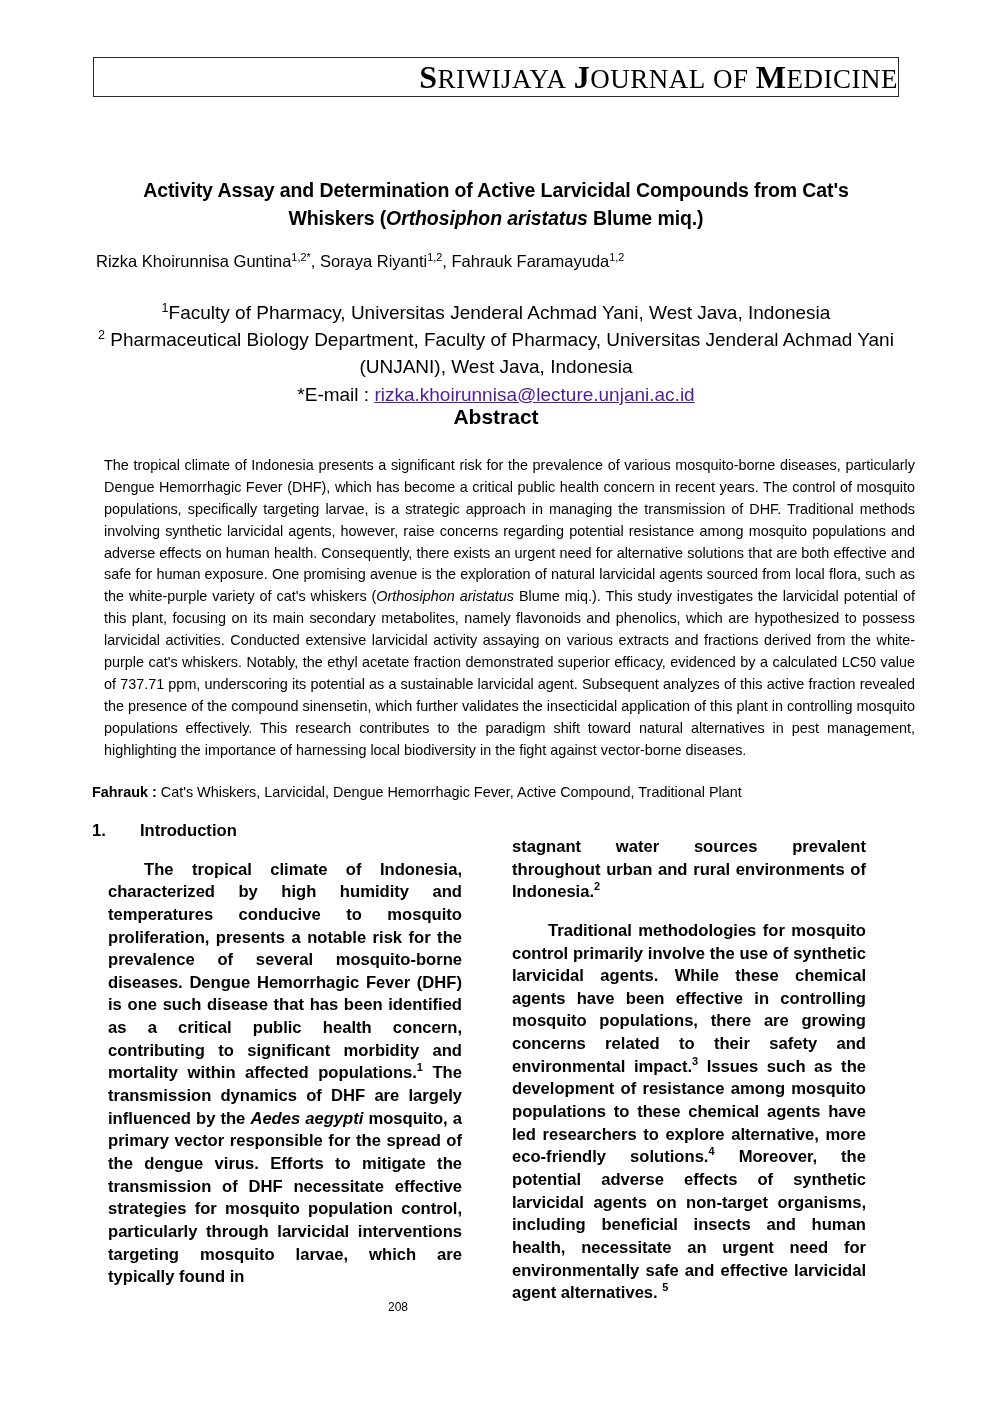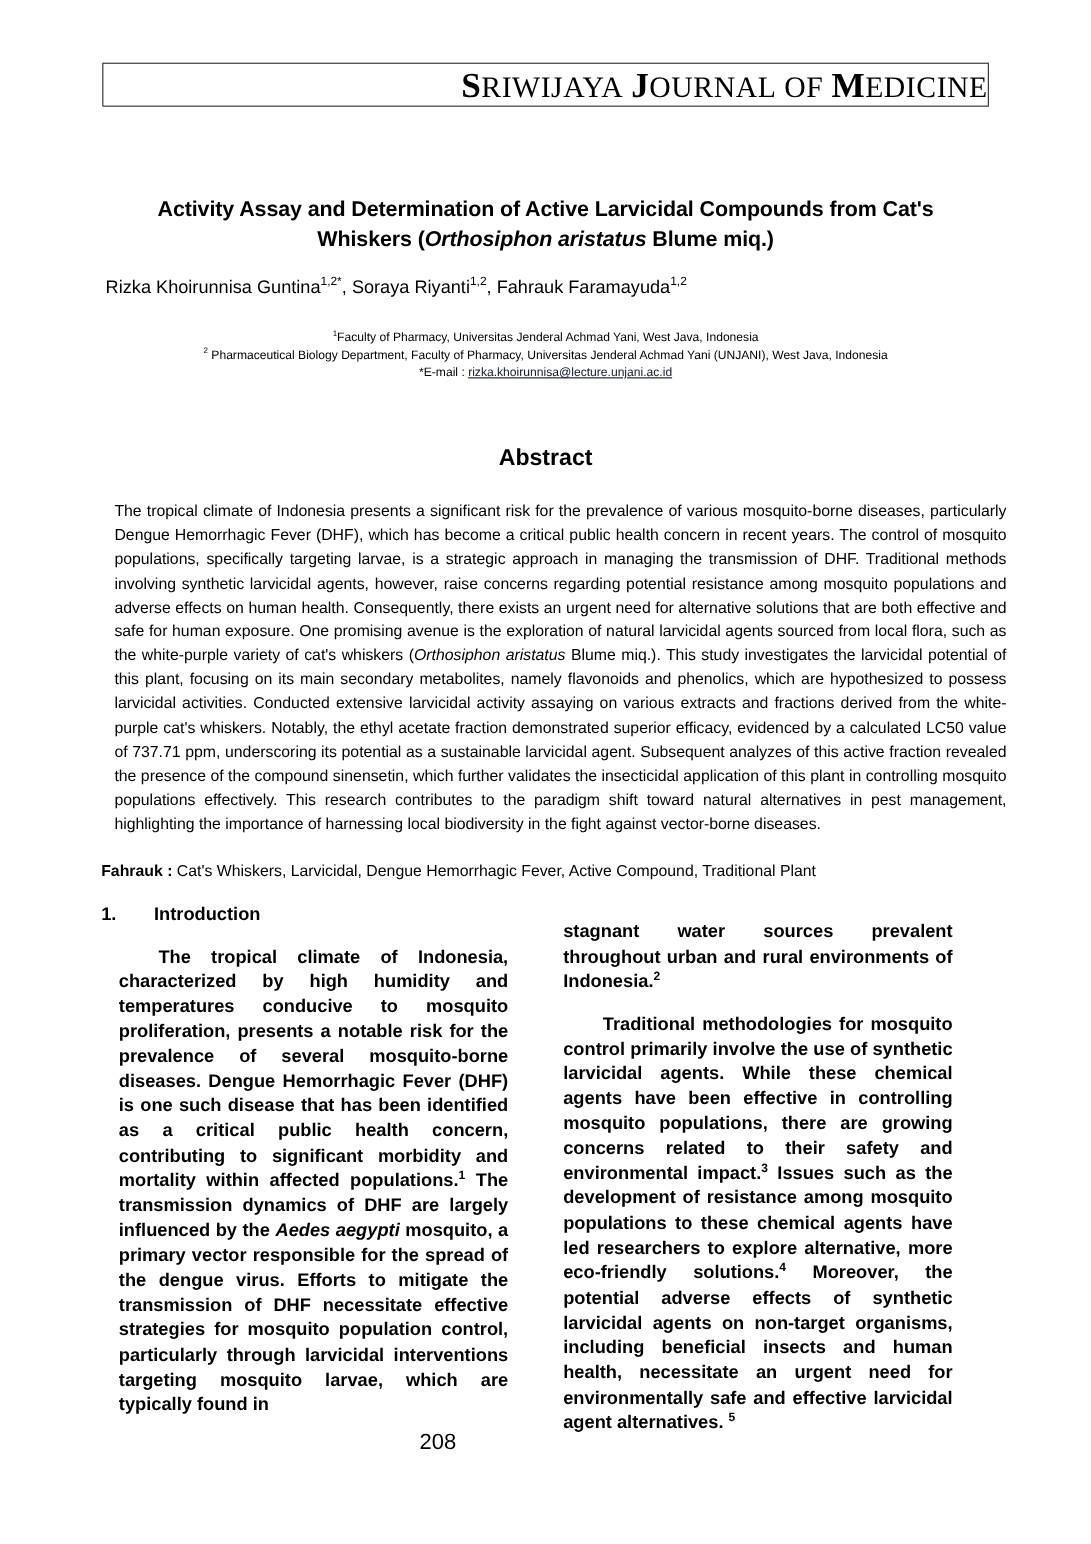--- a/index.html
+++ b/index.html
@@ -89,27 +89,27 @@
     line-height: 0;
   }
 
   
   .affiliations {
     position: absolute;
     left: 96px;
     top: 300px;
     width: 800px;
     text-align: center;
-    font-size: 11px;
+    font-size: 19px;
     line-height: 1.42;
   }
   .affil-line { display: block; }
   .email-line { display: block; margin-top: 1px; }
   .email-link {
-    color: #0f172a;
+    color: #4c1d95;
     text-decoration: underline;
   }
 
   
   .abstract-heading {
     position: absolute;
     left: 96px;
     top: 405px;
     width: 800px;
     text-align: center;
@@ -169,21 +169,21 @@
   .para.no-indent { text-indent: 0; }
   .para i { font-style: italic; }
 
   
   .page-number {
     position: absolute;
     left: 0;
     top: 1300px;
     width: 796px;
     text-align: center;
-    font-size: 20px;
+    font-size: 12px;
   }
 </style>
 </head>
 <body>
 
 <div class="page">
 
   <div class="masthead">
     <div class="masthead-title">
       <span class="cap">S</span><span class="rest">RIWIJAYA</span><span class="rest">&nbsp;</span><span class="cap">J</span><span class="rest">OURNAL</span><span class="rest">&nbsp;</span><span class="rest">OF</span><span class="rest">&nbsp;</span><span class="cap">M</span><span class="rest">EDICINE</span>

